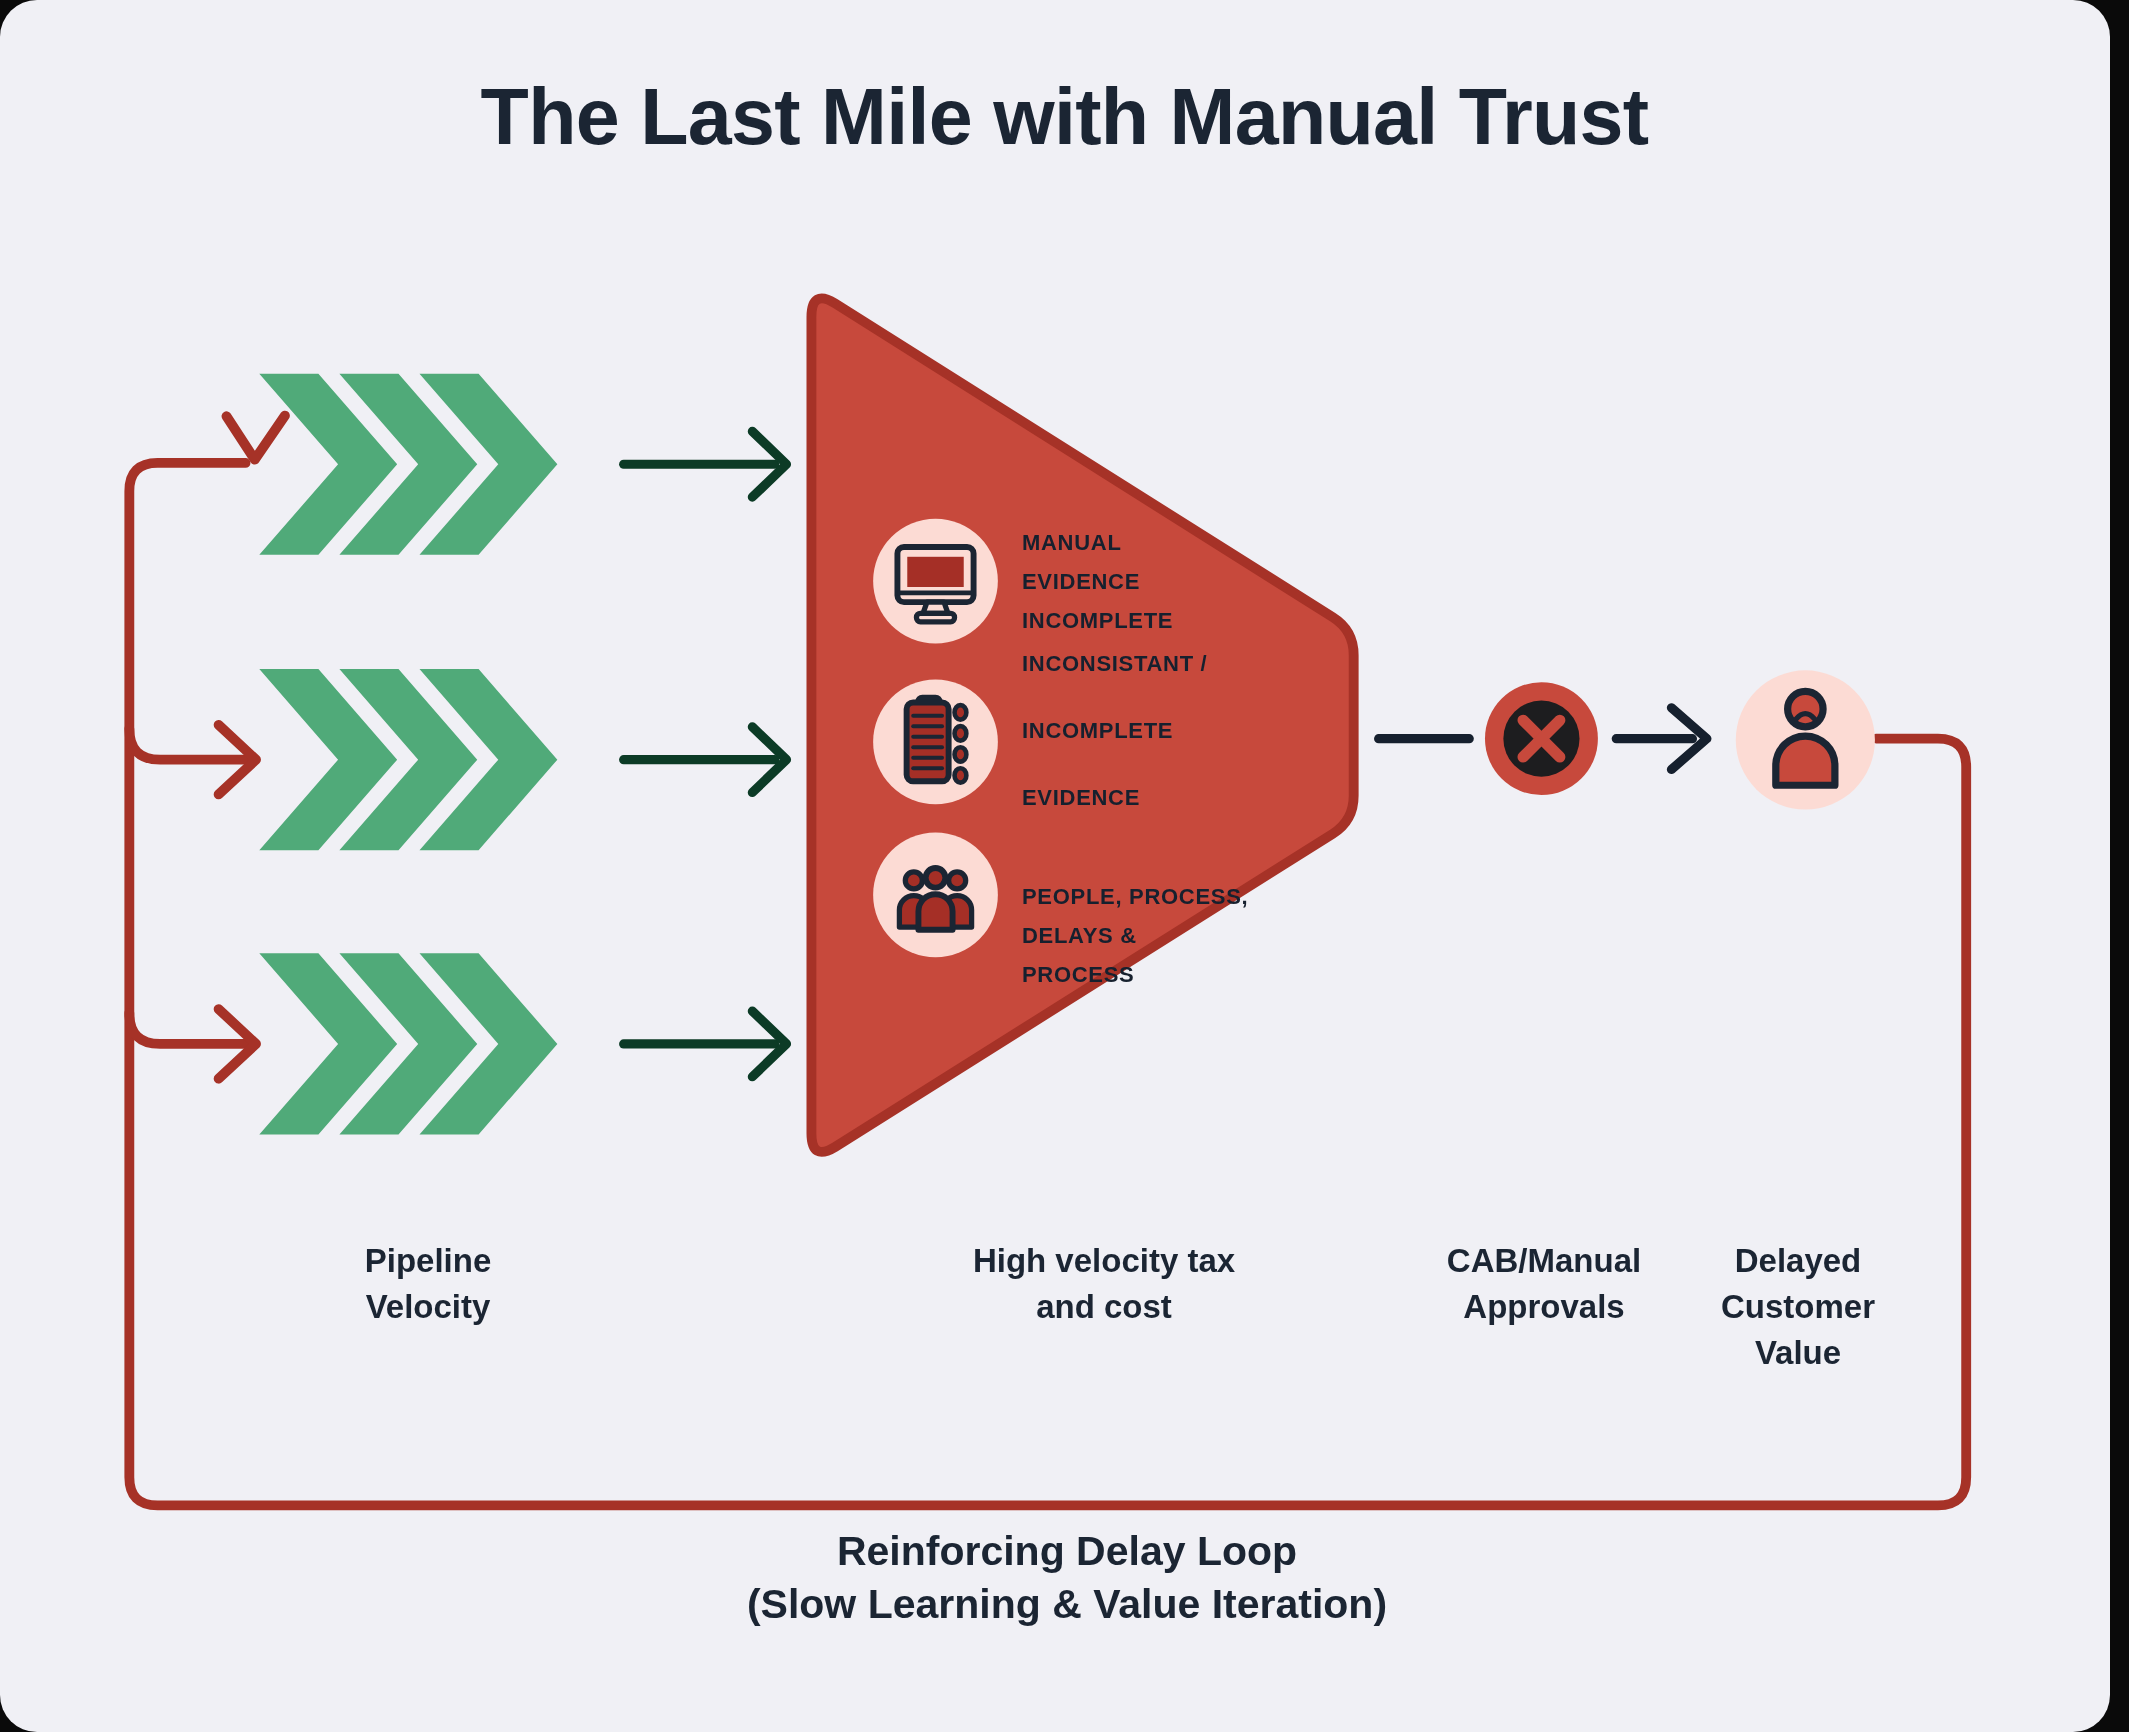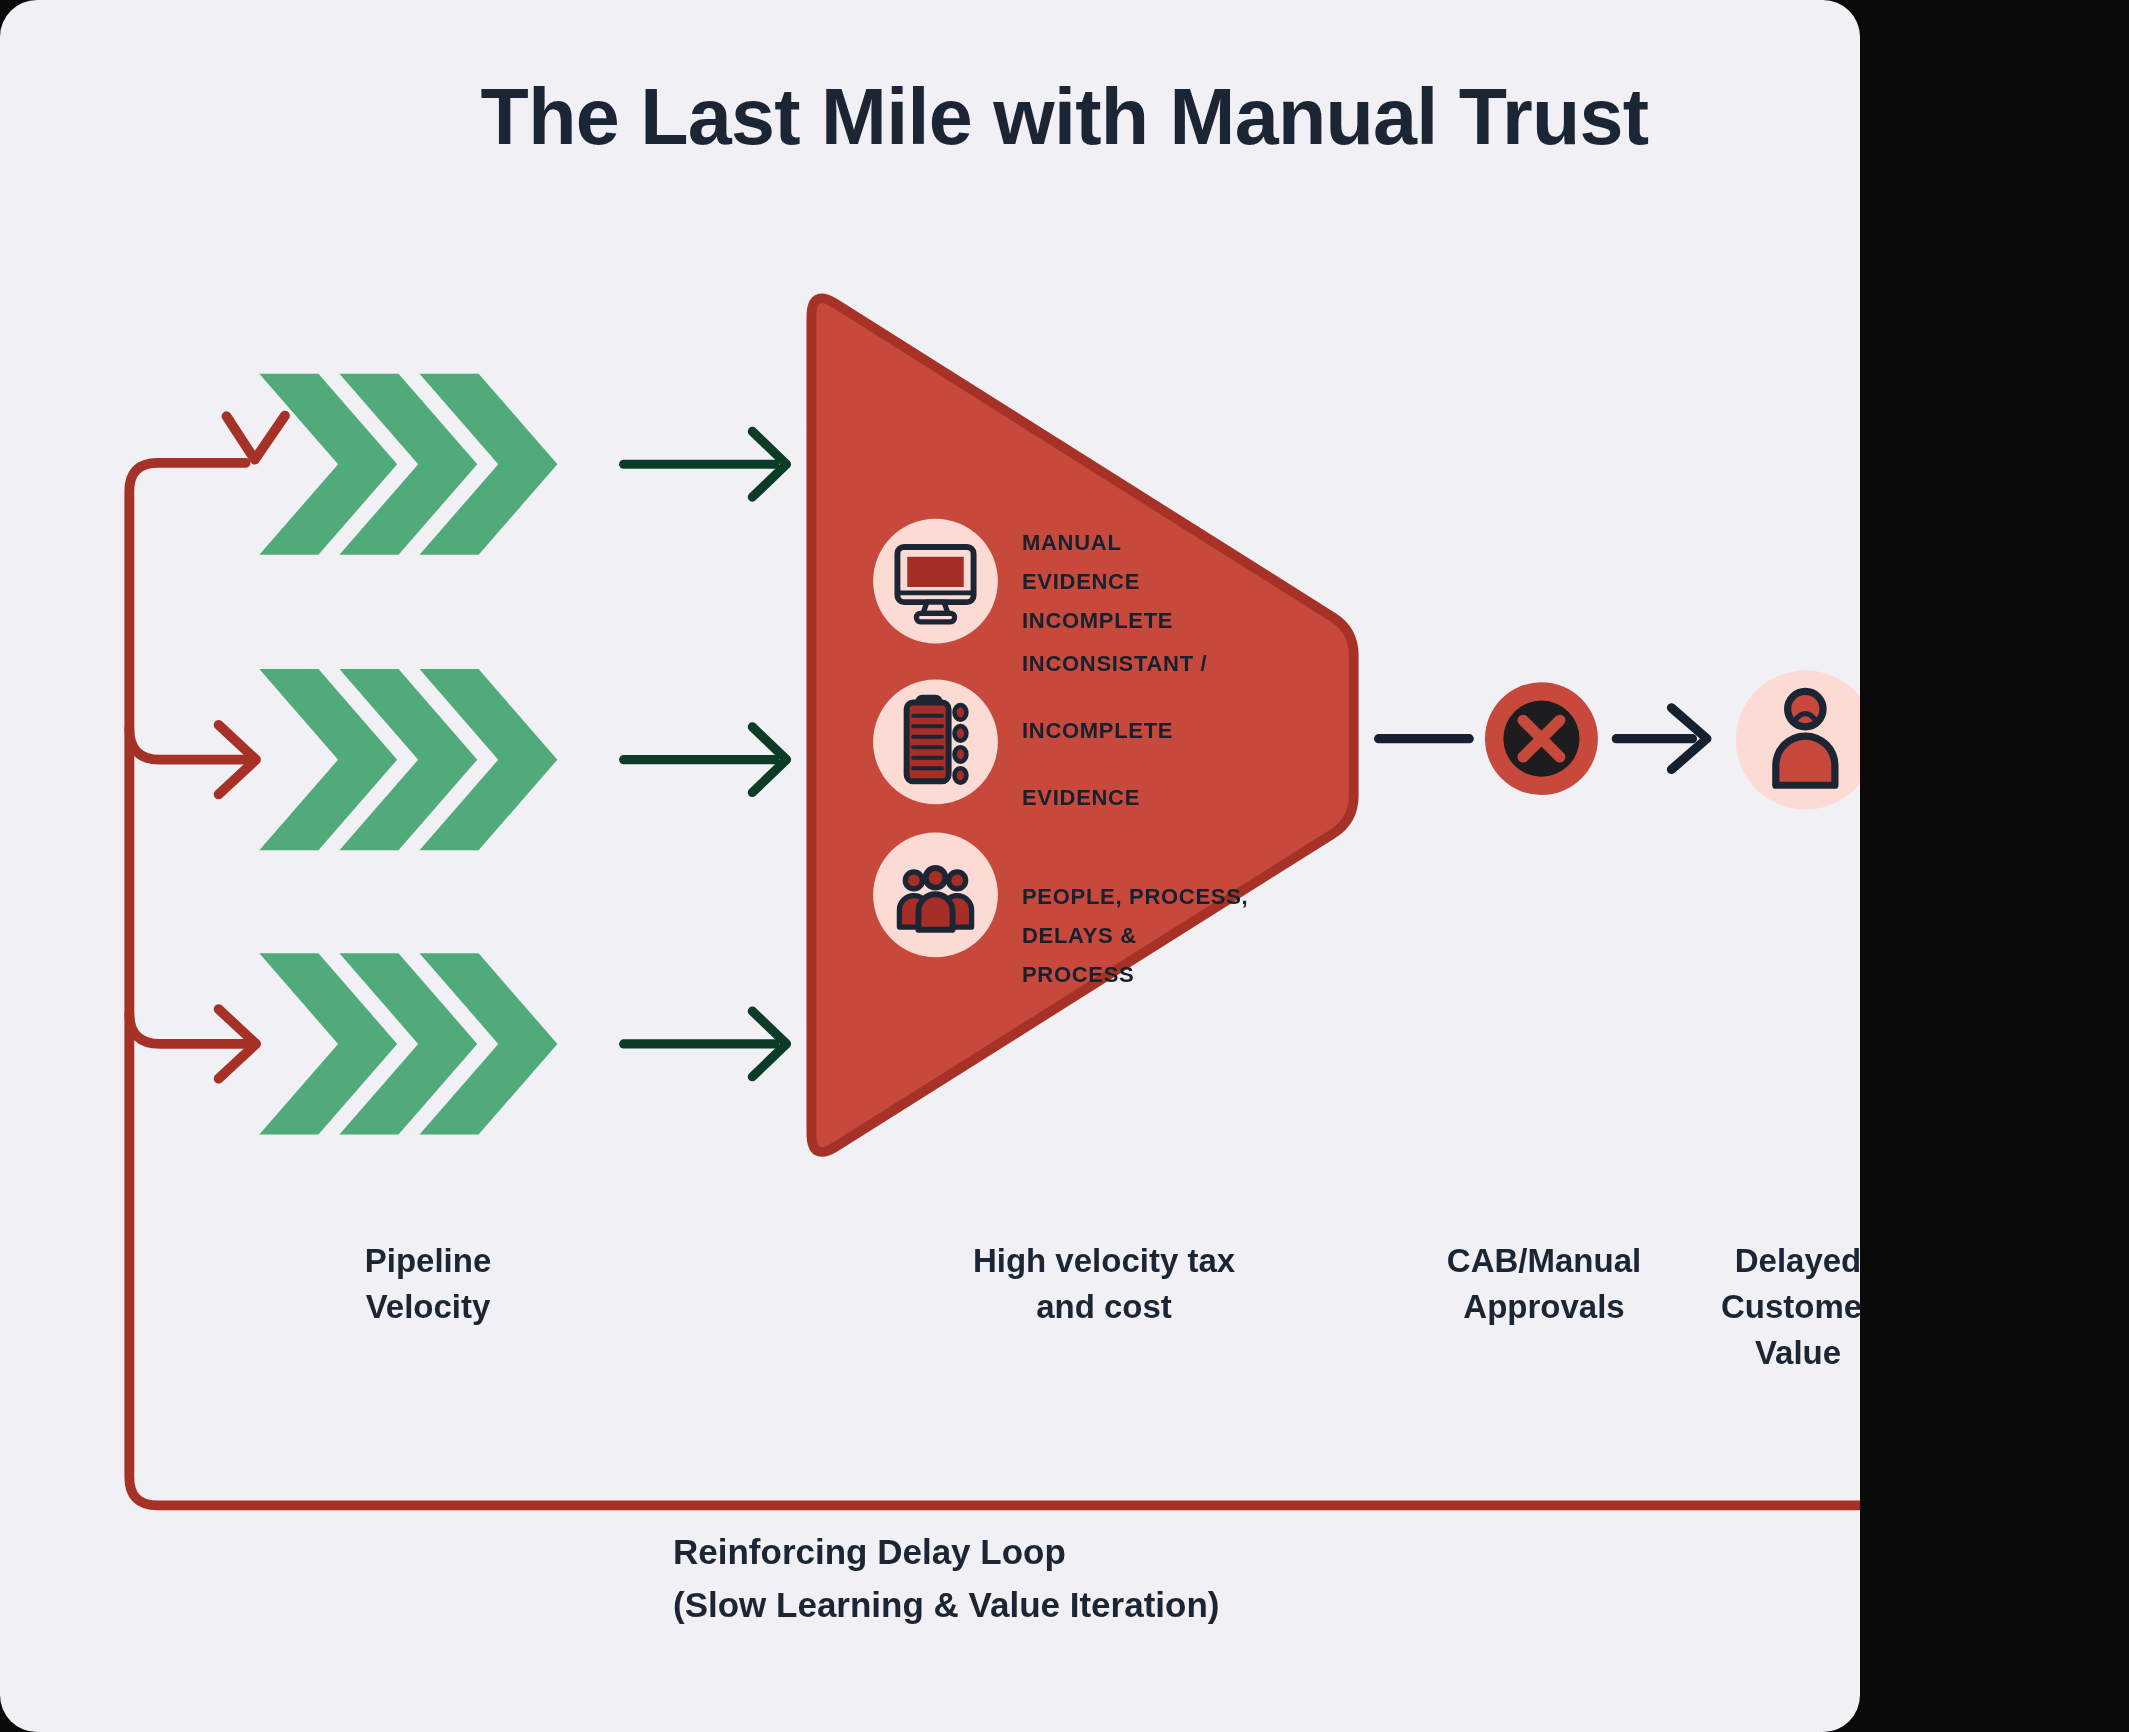--- a/index.html
+++ b/index.html
@@ -1,18 +1,18 @@
 <!DOCTYPE html>
 <html style="font-size:10.5px"><head>
 <meta charset="utf-8">
 <style>
   html,body{margin:0;padding:0;background:#0a0a0a;}
   .canvas{
     position:relative;
-    width:1860px;height:1732px;
+    width:2110px;height:1732px;
     background:#f0f0f5;
     border-radius:37px;
     overflow:hidden;
     font-family:"Liberation Sans", sans-serif;
   }
   .diagram-svg{position:absolute;left:0;top:0;width:2129px;height:1732px;}
   .page-title{
     position:absolute;left:0;top:71px;width:2129px;
     text-align:center;
     font-size:79px;font-weight:bold;color:#1b2533;
@@ -32,22 +32,22 @@
     text-align:center;
     font-size:33px;font-weight:bold;color:#1b2533;
     line-height:46px;
   }
   .sl-pipeline{left:290px;top:1238px;}
   .sl-tax{left:966px;top:1238px;}
   .sl-cab{left:1406px;top:1238px;}
   .sl-customer{left:1660px;top:1238px;}
   .loop-caption{
     position:absolute;left:673px;top:1525px;width:788px;
-    text-align:left;
-    font-size:35px;font-weight:bold;color:#1b2533;
+    text-align:center;
+    font-size:41px;font-weight:bold;color:#1b2533;
     line-height:53px;
   }
   .line{display:block;}
 </style>
 </head>
 <body>
 
 <div class="canvas">
 
   <svg class="diagram-svg" viewBox="0 0 3243 2638">

